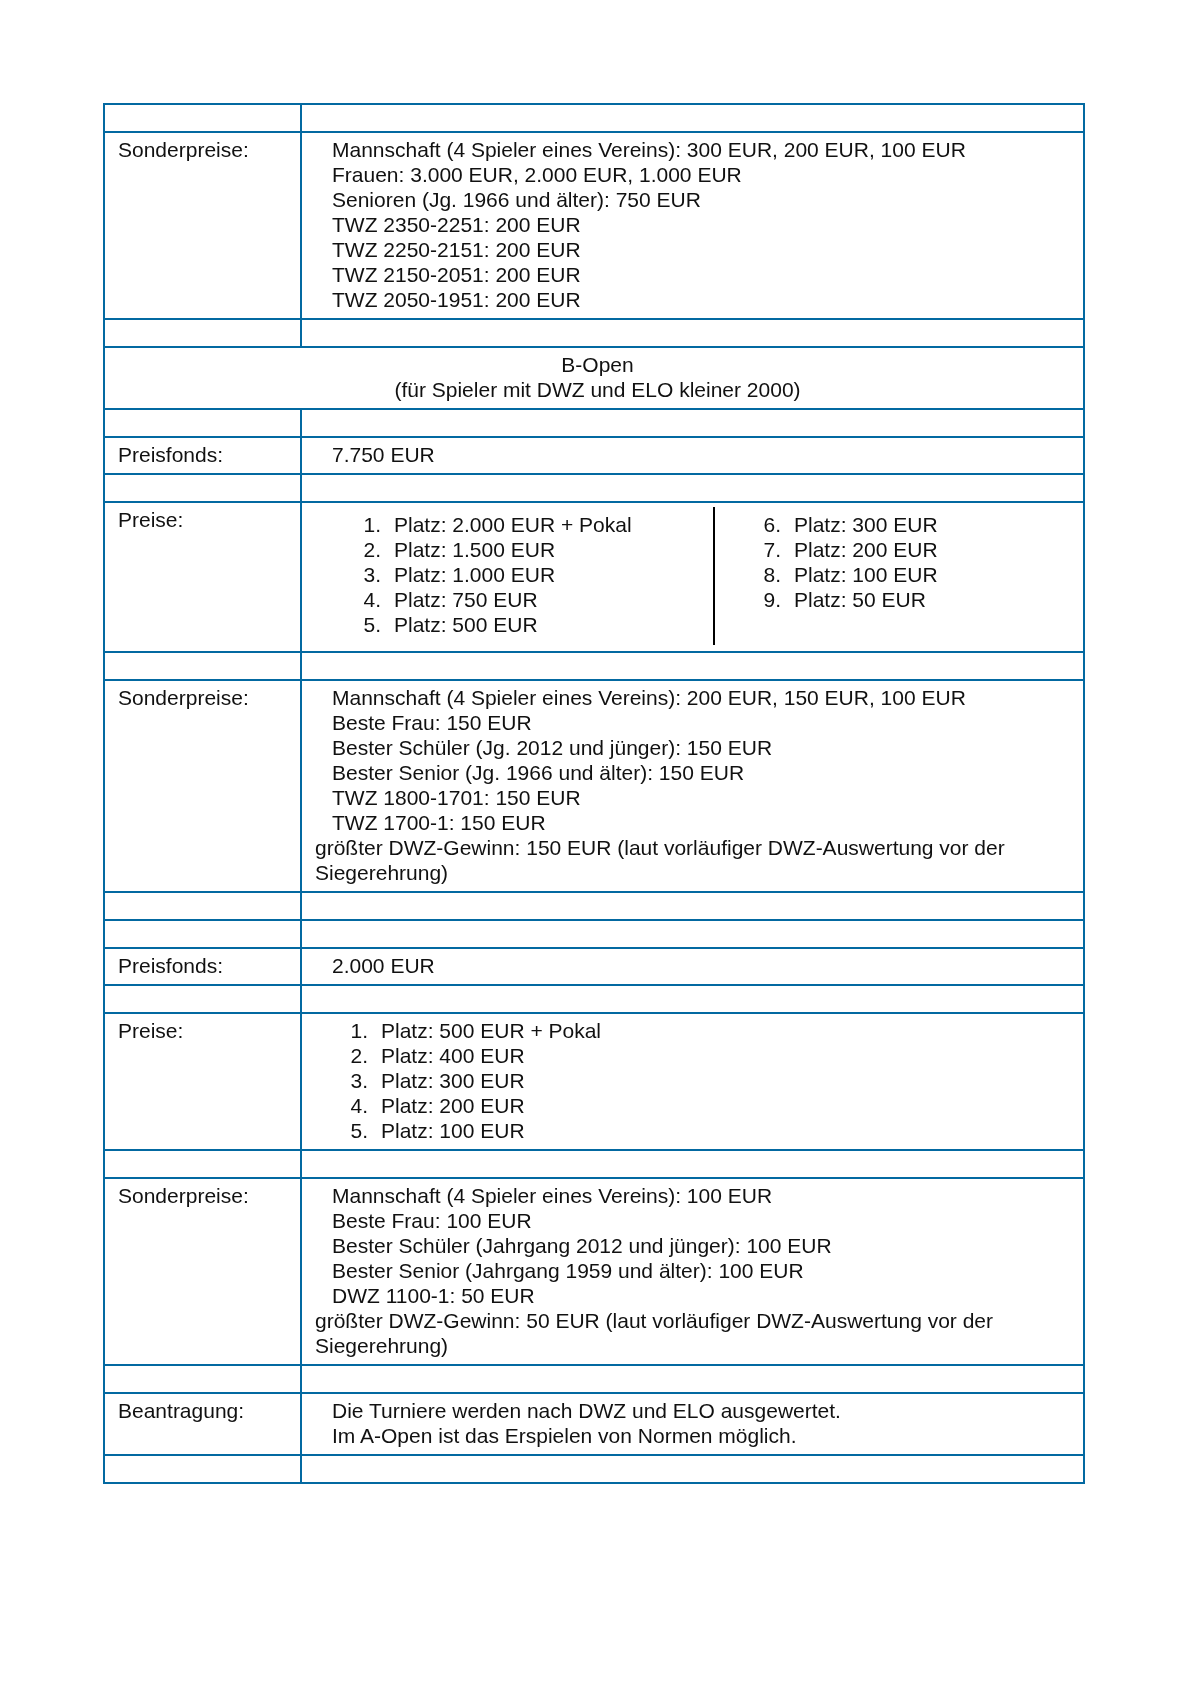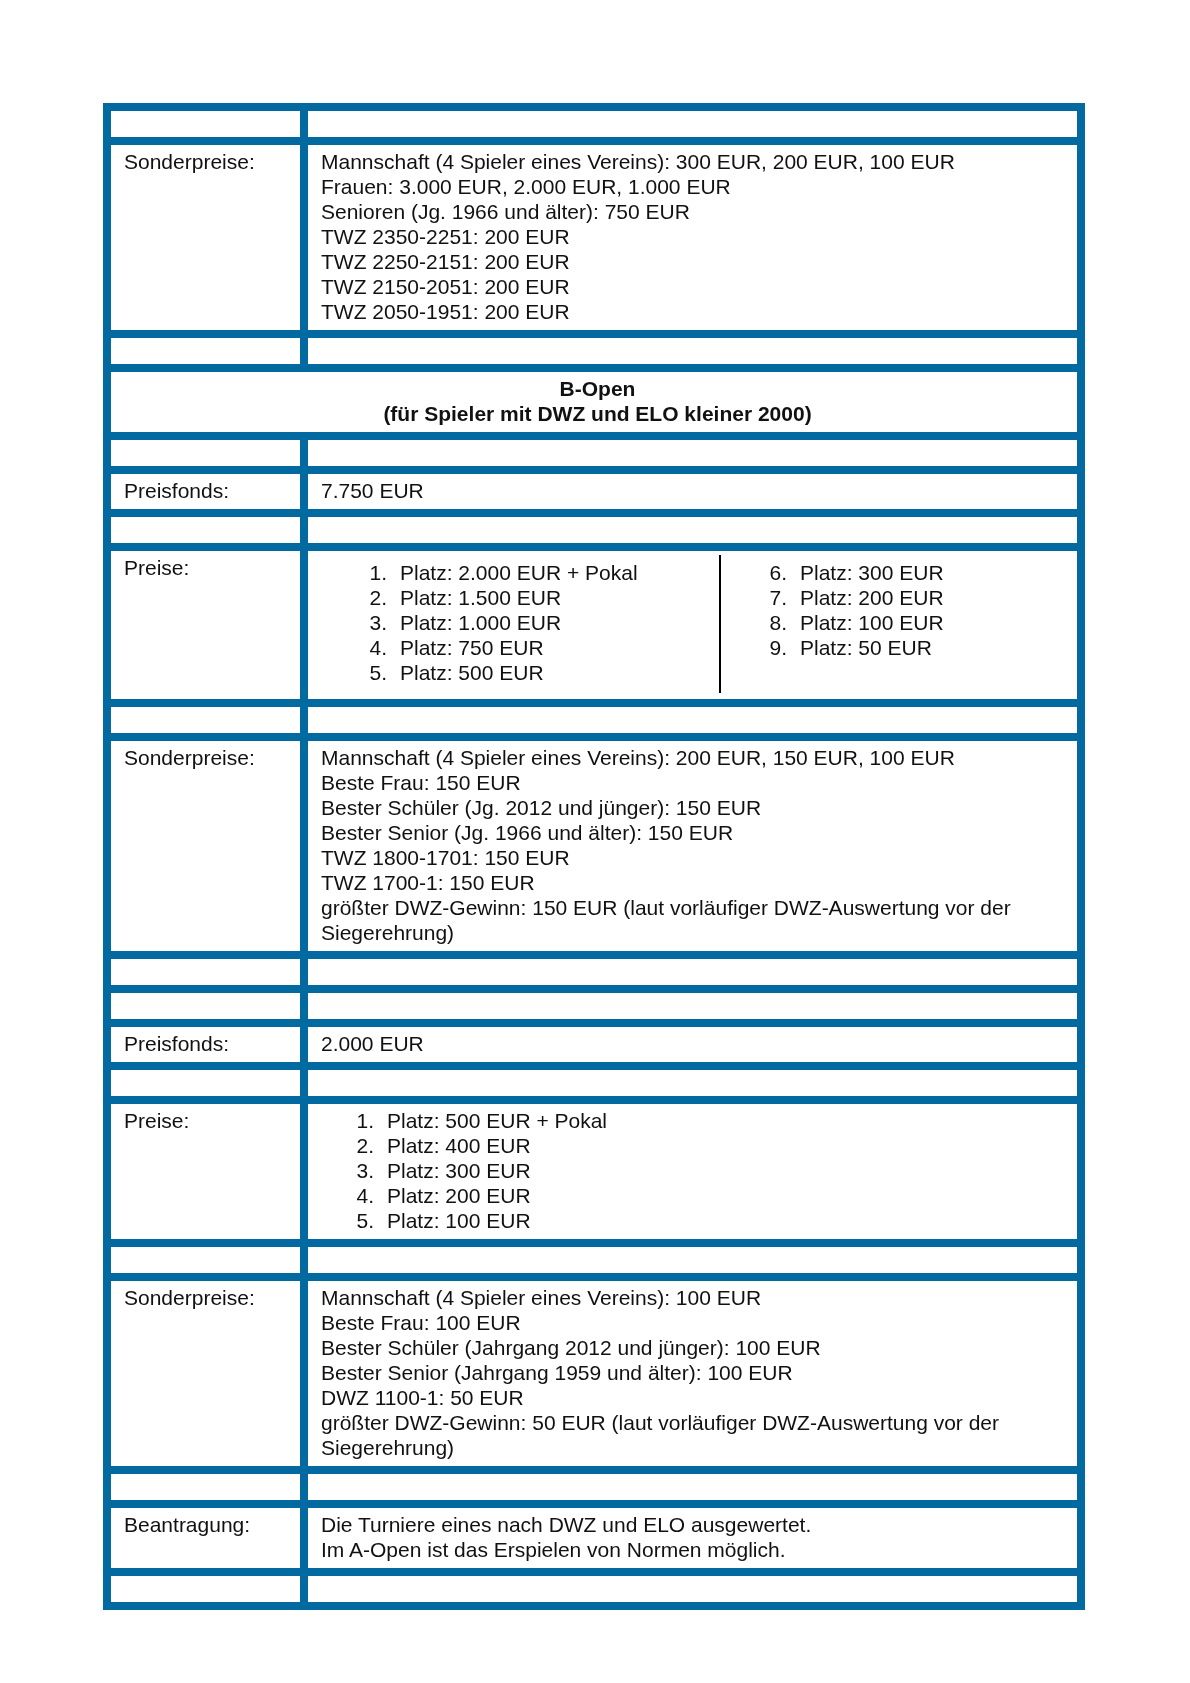--- a/index.html
+++ b/index.html
@@ -14,31 +14,31 @@
   }
   table.prize {
     position: absolute;
     left: 103px;
     top: 103px;
     width: 982px;
     border-collapse: collapse;
     table-layout: fixed;
   }
   table.prize td {
-    border: 8px solid #0369a1;
+    border: 2px solid #0369a1;
     vertical-align: top;
     font-size: 21px;
     line-height: 25px;
     padding: 4px 6px 6px 13px;
     overflow: hidden;
   }
   tr.spacer td { height: 26px; padding: 0; }
   td.hdr {
     text-align: center;
-    font-weight: bold;
+    font-weight: normal;
     font-size: 22px;
     line-height: 31px;
     padding: 3px 4px 5px 4px;
   }
   td.split { padding: 0; }
   .split-wrap { display: flex; width: 100%; }
   .split-wrap .c1 {
     width: 400px;
     flex: none;
     box-sizing: border-box;
@@ -47,21 +47,21 @@
   }
   .split-wrap .c2 {
     flex: 1;
     box-sizing: border-box;
     padding: 5px 6px 8px 13px;
   }
   td.listcell { padding-top: 5px; padding-bottom: 8px; }
   .oli { display: flex; padding-left: 27px; white-space: nowrap; }
   .oli .n { width: 26px; flex: none; text-align: right; margin-right: 13px; }
   .line { }
-  .nowrap { white-space: nowrap; }
+  .nowrap { white-space: nowrap; margin-left: 17px; }
   a.doclink {
     color: var(--link-color, #1414e0);
     text-decoration: underline;
     cursor: pointer;
   }
 </style>
 </head>
 <body>
 
 <div class="page">
@@ -248,21 +248,21 @@
     </tr>
 
     <tr class="spacer">
       <td></td>
       <td></td>
     </tr>
 
     <tr>
       <td><span>Beantragung:</span></td>
       <td>
-        <div class="line nowrap">Die Turniere eines nach DWZ und ELO ausgewertet.</div>
+        <div class="line nowrap">Die Turniere werden nach DWZ und ELO ausgewertet.</div>
         <div class="line nowrap">Im A-Open ist das Erspielen von Normen möglich.</div>
       </td>
     </tr>
 
     <tr class="spacer">
       <td></td>
       <td></td>
     </tr>
 
 

